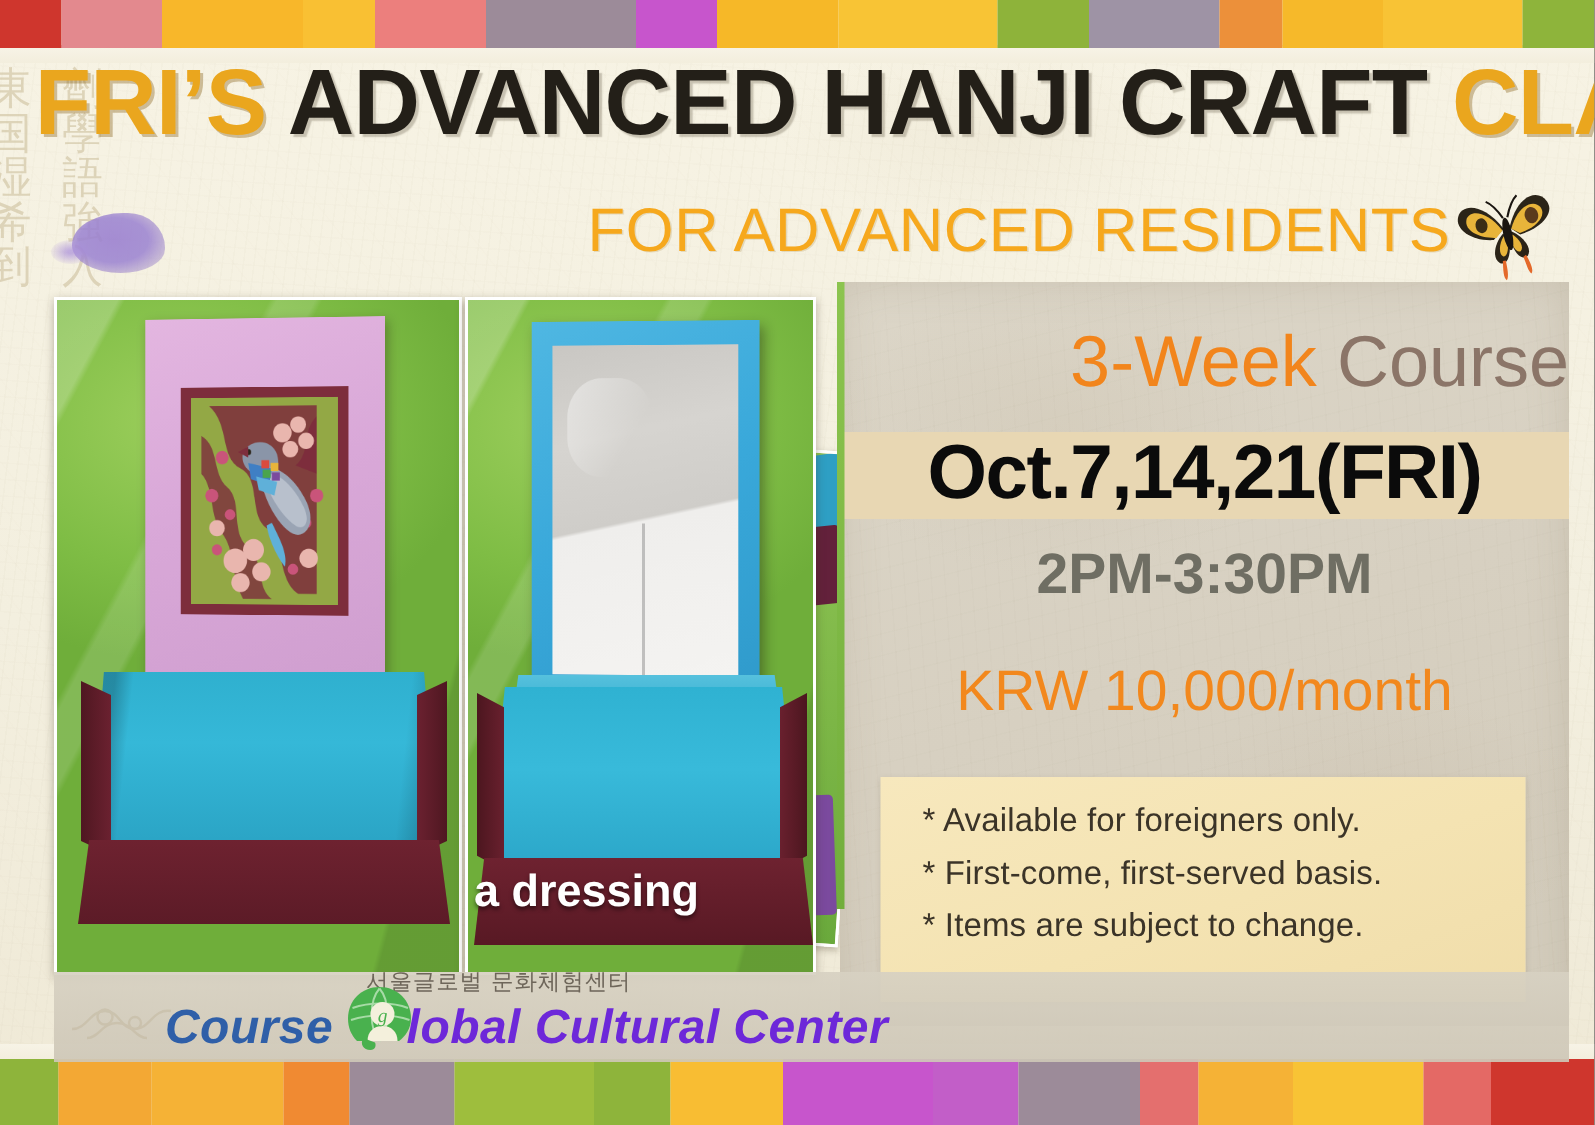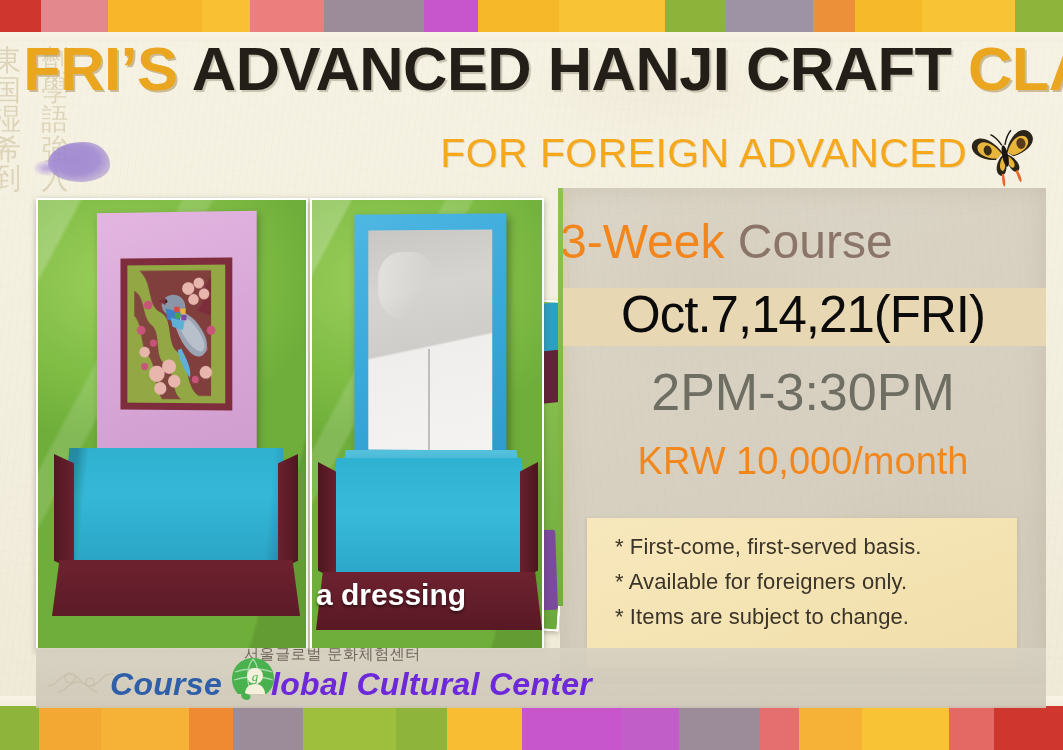--- a/index.html
+++ b/index.html
@@ -244,38 +244,38 @@
       repeating-linear-gradient(86deg, rgba(140,128,100,.06) 0 1px, transparent 1px 9px),
       repeating-linear-gradient(-14deg, rgba(140,128,100,.05) 0 1px, transparent 1px 14px);
     pointer-events:none;
   }
   .panel-green-edge{
     position:absolute;left:558px;top:188px;width:5px;height:418px;z-index:7;
     background:linear-gradient(180deg,#8cc44f,#72ae3c);
   }
 
   .line-course{
-    position:absolute;left:0;right:0;top:26px;text-align:left;z-index:8;
+    position:absolute;left:0;right:0;top:26px;text-align:right;z-index:8;
     font-size:48px;font-weight:400;white-space:nowrap;
   }
   .c-orange{color:#f2851c;}
   .c-taupe{color:#8b7568;}
 
   .date-band{
     position:absolute;left:0;right:0;top:100px;height:58px;z-index:7;
     background:#e8d7b3;
   }
   .line-date{
     position:absolute;left:0;right:0;top:97px;text-align:center;z-index:8;
-    font-size:51px;font-weight:400;color:#0b0b0b;
+    font-size:51px;font-weight:700;color:#0b0b0b;
     letter-spacing:-1px;white-space:nowrap;
   }
   .line-time{
     position:absolute;left:0;right:0;top:174px;text-align:center;z-index:8;
-    font-size:52px;font-weight:400;color:#6f6e63;white-space:nowrap;
+    font-size:38px;font-weight:700;color:#6f6e63;white-space:nowrap;
   }
   .line-fee{
     position:absolute;left:0;right:0;top:252px;text-align:center;z-index:8;
     font-size:38px;font-weight:400;color:#f2881d;white-space:nowrap;
   }
 
   .notes{
     position:absolute;left:27px;top:330px;width:430px;height:150px;z-index:8;
     background:linear-gradient(160deg,#f7e8bd,#f4e3b2 55%,#f0ddaa);
     padding:12px 0 0 28px;
@@ -346,21 +346,21 @@
       <i style="background: rgb(158, 147, 164); flex: 1.48 1 0%;"></i>
       <i style="background: rgb(232, 145, 63); flex: 0.7 1 0%;"></i>
       <i style="background: rgb(243, 185, 49); flex: 1.14 1 0%;"></i>
       <i style="background: rgb(246, 195, 60); flex: 1.59 1 0%;"></i>
       <i style="background: rgb(143, 179, 64); flex: 0.81 1 0%;"></i>
     </div>
   <div class="edge-light" style="top:32px"></div>
 
   <div class="headline"><span class="hl-gold">FRI’S </span><span class="hl-dark">ADVANCED HANJI CRAFT </span><span class="hl-gold">CLASS</span></div>
 
-  <div class="subhead">FOR FOREIGN ADVANCED</div>
+  <div class="subhead">FOR ADVANCED RESIDENTS</div>
 
   <svg class="butterfly" viewBox="0 0 72 66">
     <g transform="rotate(-12 36 33)">
       <path d="M34 30 C24 10 10 8 6 16 C2 24 12 34 26 36 Z" fill="#2b2418"></path>
       <path d="M33 31 C25 15 14 13 11 19 C8 26 17 33 28 35 Z" fill="#e8b43a"></path>
       <ellipse cx="20" cy="25" rx="4" ry="5" fill="#3a2d16"></ellipse>
       <path d="M38 30 C48 9 62 9 66 18 C70 27 58 35 44 36 Z" fill="#2b2418"></path>
       <path d="M39 31 C47 16 58 15 61 21 C64 28 55 34 44 35 Z" fill="#e8b43a"></path>
       <ellipse cx="54" cy="25" rx="4.5" ry="5.5" fill="#5a3a1c"></ellipse>
       <path d="M33 33 C26 38 22 48 27 52 C32 55 36 46 36 38 Z" fill="#2b2418"></path>
@@ -463,22 +463,22 @@
 
     <div class="line-course"><span class="c-orange">3-Week</span><span class="c-taupe"> Course</span></div>
 
     <div class="date-band"></div>
     <div class="line-date">Oct.7,14,21(FRI)</div>
 
     <div class="line-time">2PM-3:30PM</div>
     <div class="line-fee">KRW 10,000/month</div>
 
     <div class="notes" id="notes-box">
+        <div>* Available for foreigners only.</div>
         <div>* First-come, first-served basis.</div>
-        <div>* Available for foreigners only.</div>
         <div>* Items are subject to change.</div>
       </div>
   </div>
 
   <div class="logo-bar"></div>
   <svg class="cloud-motif" viewBox="0 0 120 46">
     <g fill="none" stroke="#b9ad90" stroke-width="1.6">
       <path d="M4 34 C14 34 16 22 26 22 C36 22 36 34 46 34 C56 34 58 20 70 22"></path>
       <path d="M14 40 C22 40 24 30 34 30 C44 30 46 40 54 40"></path>
       <circle cx="26" cy="26" r="5"></circle>

